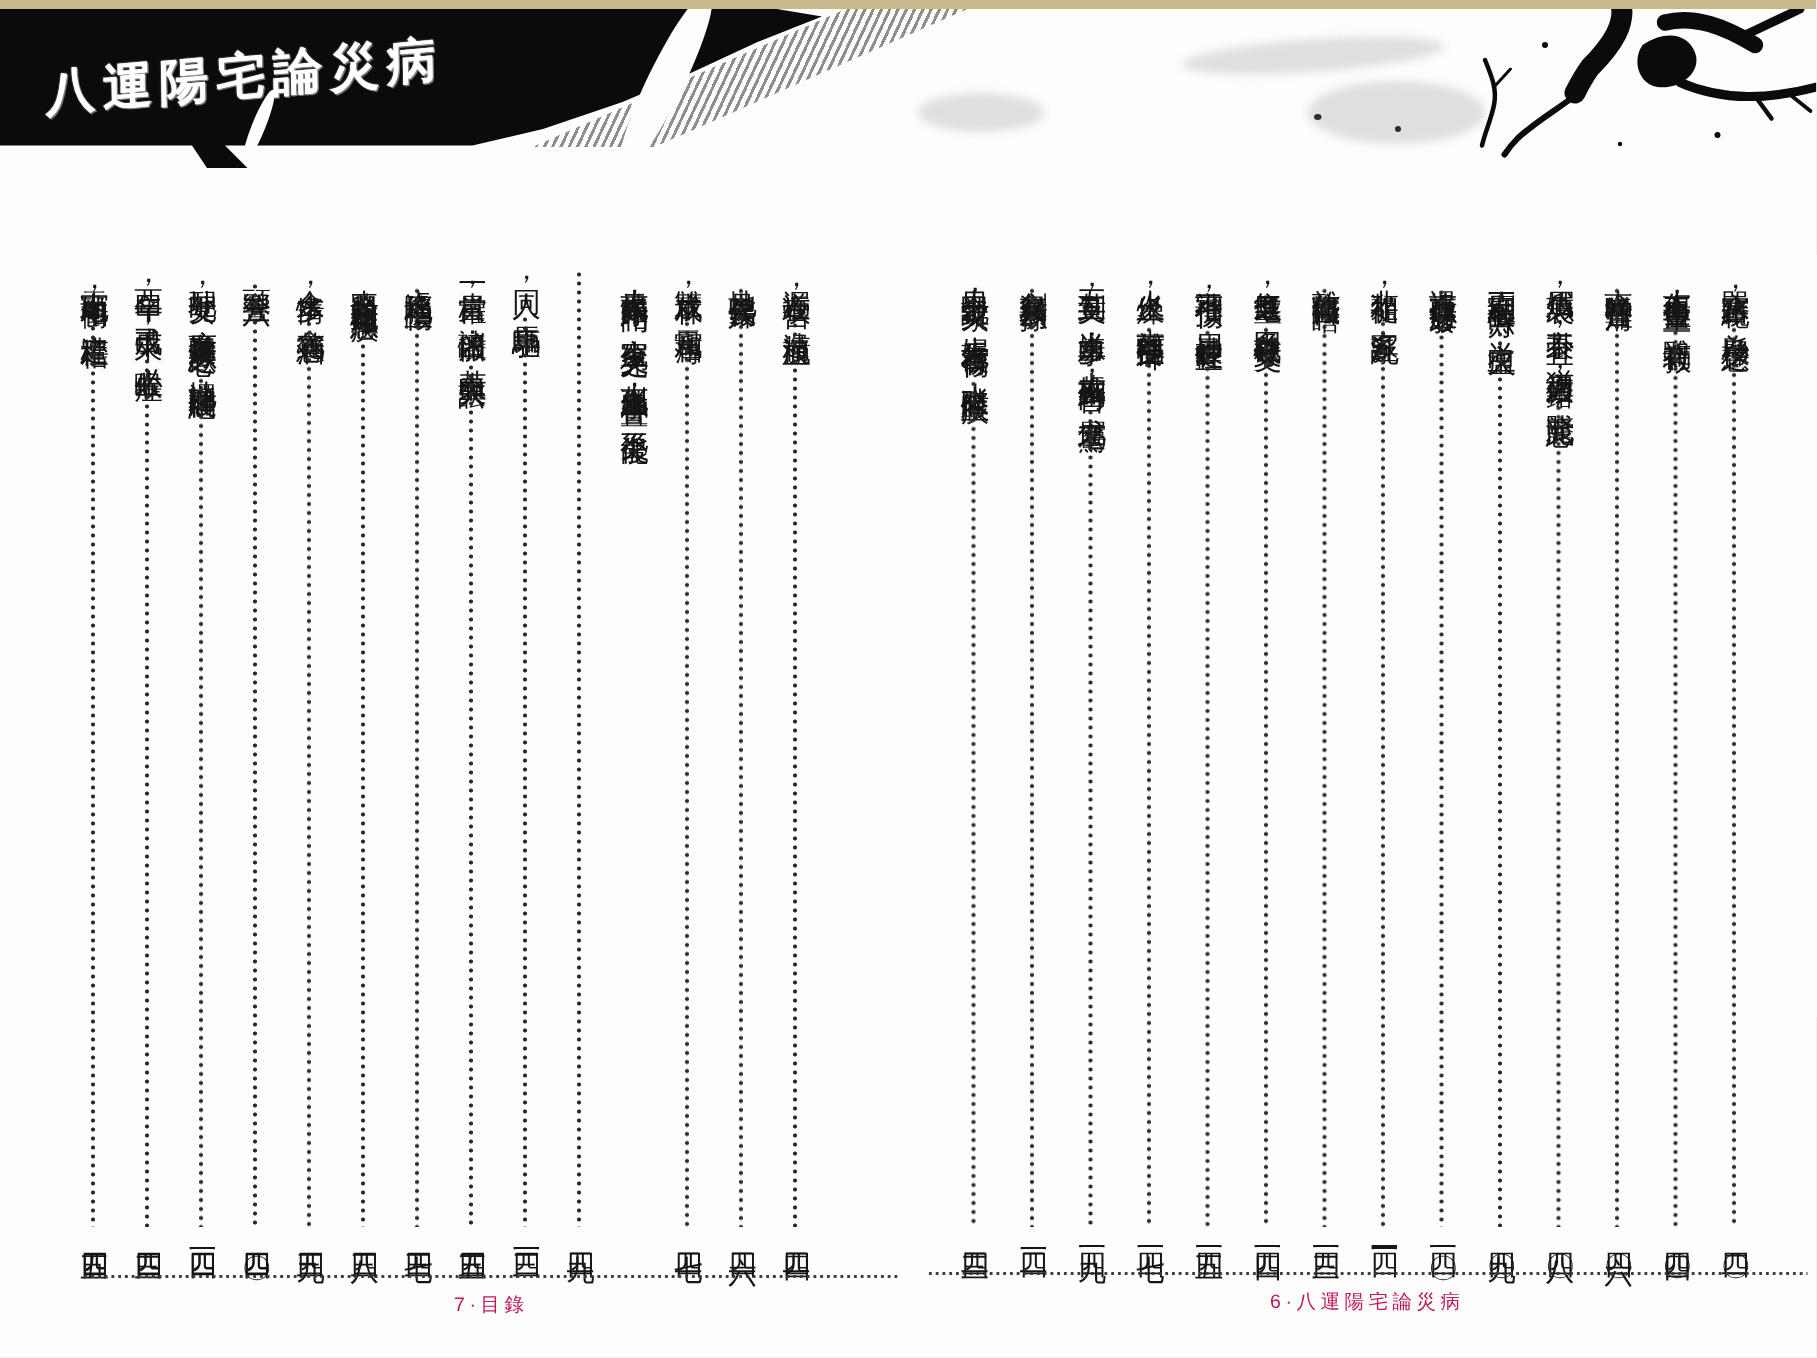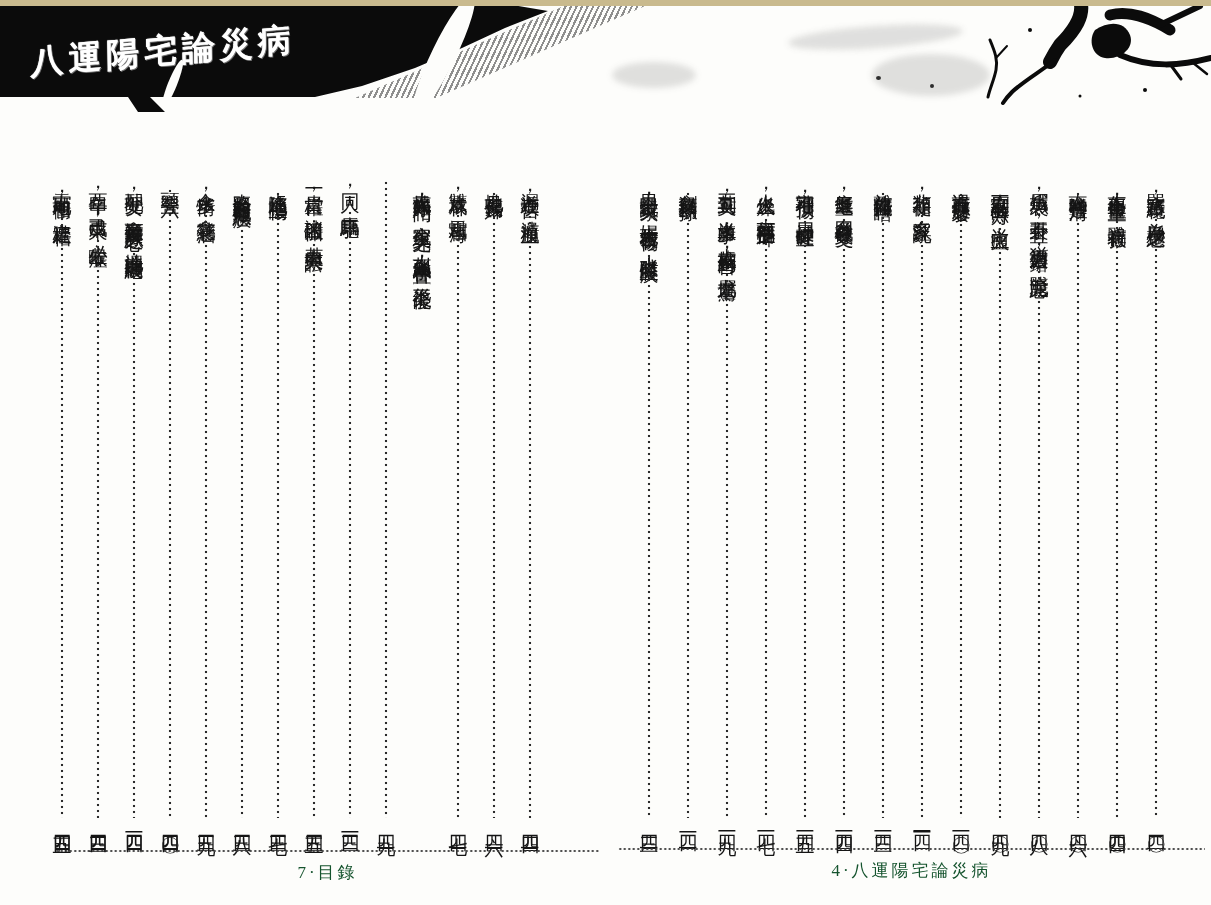--- a/index.html
+++ b/index.html
@@ -68,22 +68,22 @@
   
   .footer{position:absolute;text-align:center;}
   #footer-left{left:55px;top:850px;width:545px;}
   #footer-right{left:618px;top:848px;width:587px;}
   .footer-rule{
     height:2px;width:100%;
     background-image:radial-gradient(circle,#3a3a3a 0.9px,rgba(0,0,0,0) 1.2px);
     background-size:4.5px 2px;background-repeat:repeat-x;
   }
   .footer-label{
-    margin-top:9px;font-size:17px;letter-spacing:3px;color:#14532d;
-    font-family:Liberation Serif, serif;
+    margin-top:9px;font-size:13px;letter-spacing:3px;color:#be185d;
+    font-family:Liberation Sans, sans-serif;
   }
 </style>
 </head>
 <body>
 
 <div id="spread">
 
   <div id="banner">
     <div class="band"></div>
     <div class="band-wedge"></div>
@@ -286,16 +286,16 @@
     <span class="entry-page">四四五</span>
   </div>
 </div>
 
   <div id="footer-left" class="footer">
     <div class="footer-rule"></div>
     <div class="footer-label">7·目錄</div>
   </div>
   <div id="footer-right" class="footer">
     <div class="footer-rule"></div>
-    <div class="footer-label">4·八運陽宅論災病</div>
+    <div class="footer-label">6·八運陽宅論災病</div>
   </div>
 
 </div>
 
 </body></html>

